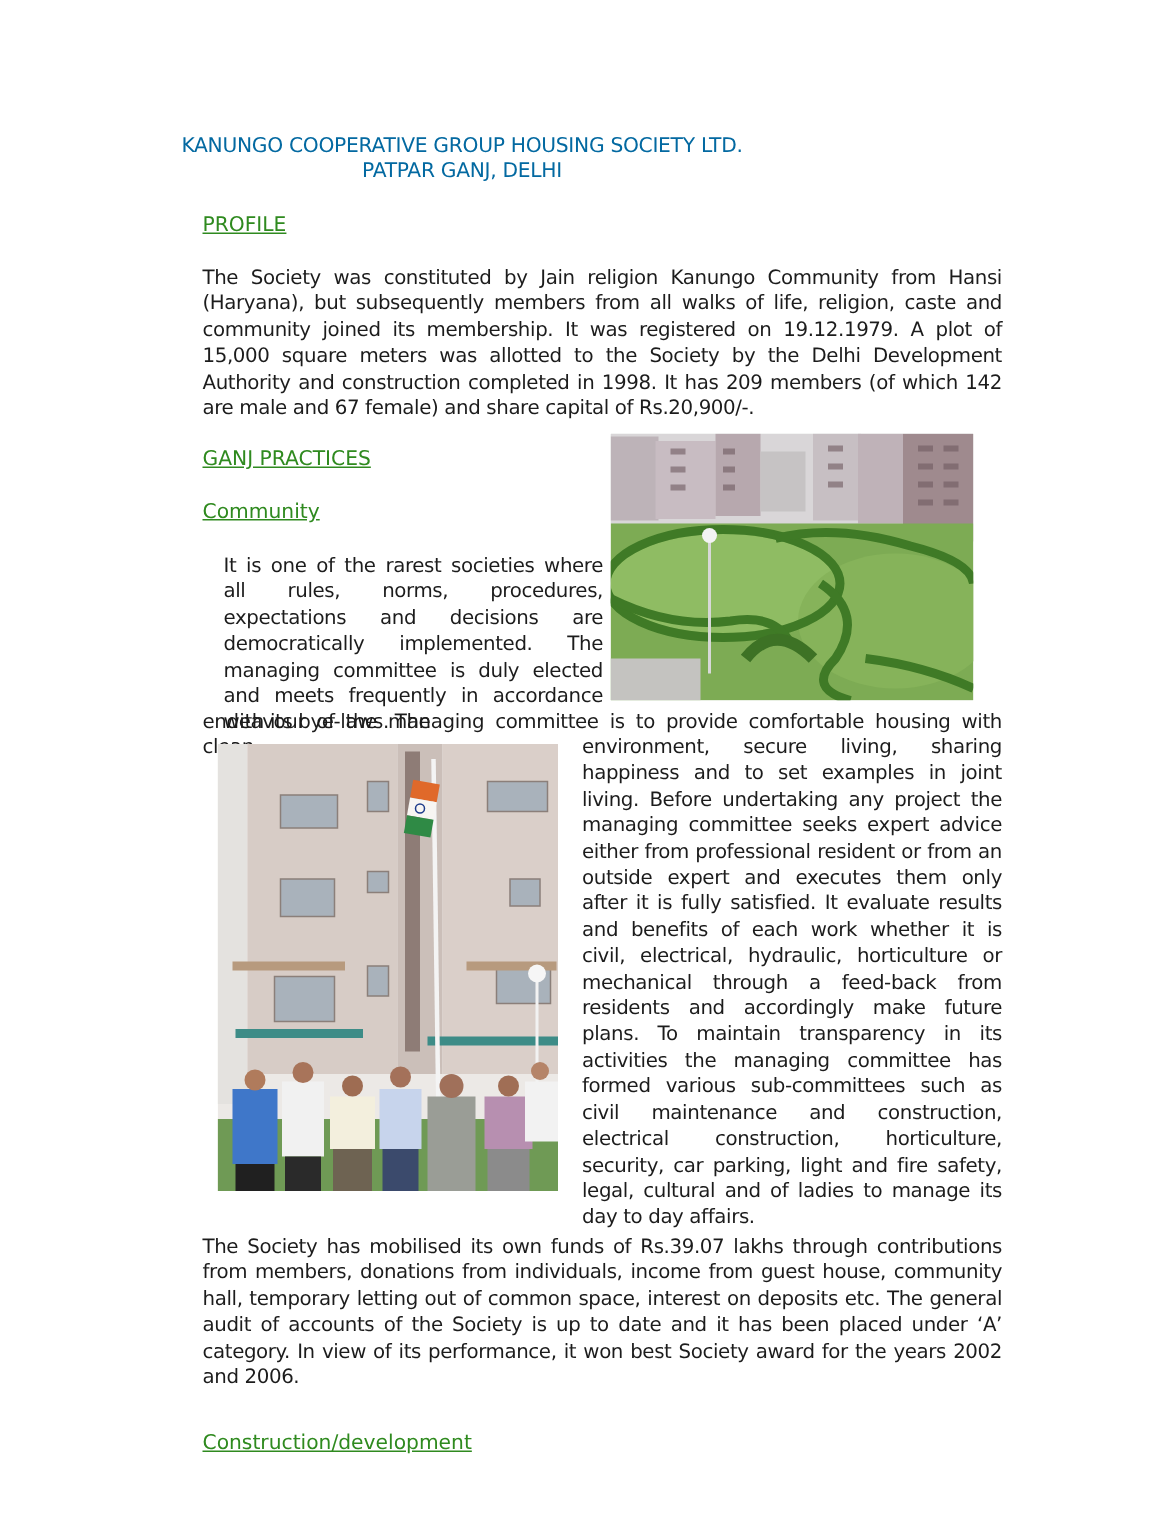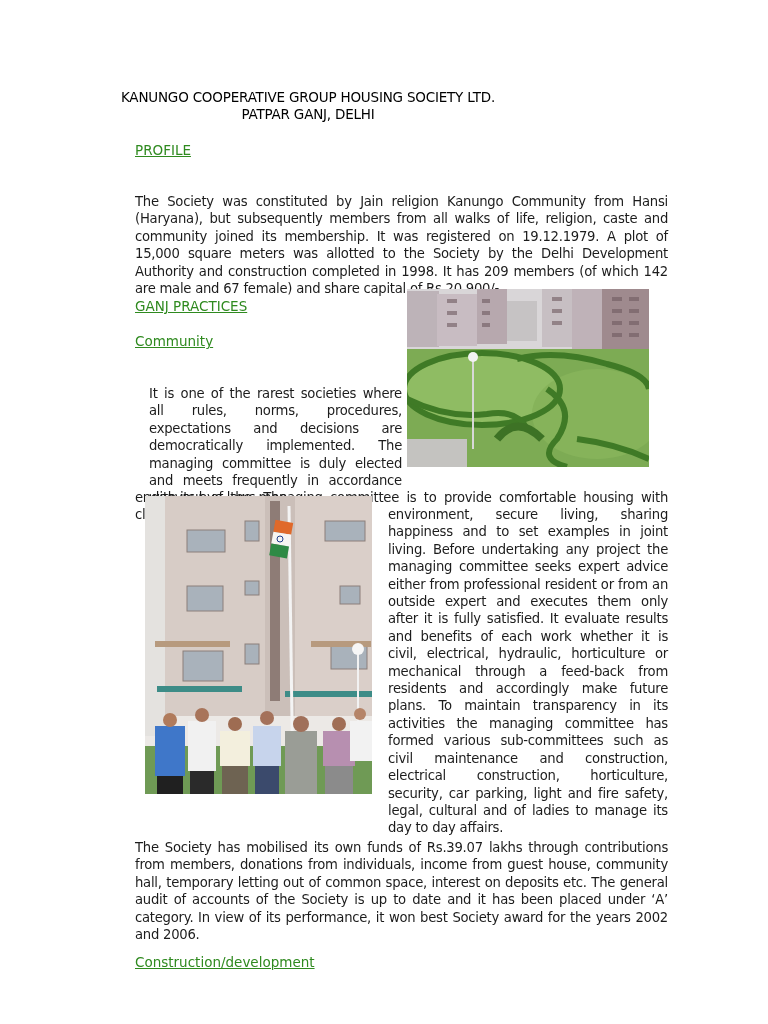--- a/index.html
+++ b/index.html
@@ -1,23 +1,23 @@
 <!DOCTYPE html>
 <html><head>
 <meta charset="utf-8">
 <style>
   html, body { margin: 0; padding: 0; background: #ffffff; }
   body { width: 768px; height: 1024px; position: relative; overflow: hidden;
          font-family: "DejaVu Sans", sans-serif; color: #1a1a1a; }
   .page { position: absolute; left: 0; top: 0; width: 768px; height: 1024px; }
   .title { position: absolute; left: 0; width: 616px; text-align: center;
-           color: #000000; font-size: 13.5px; line-height: 17px; letter-spacing: -0.2px; }
+           color: #0369a1; font-size: 13.5px; line-height: 17px; letter-spacing: -0.2px; }
   .heading { position: absolute; left: 135px; color: #2f8a1f; font-size: 13.5px; line-height: 17px; text-decoration: underline; }
   .para { position: absolute; font-size: 13.2px; line-height: 17.4px; text-align: justify;
-          text-align-last: left; color: #1c1c1c; letter-spacing: -0.25px; margin-top: 16px; }
+          text-align-last: left; color: #1c1c1c; letter-spacing: -0.25px; }
   .photo { position: absolute; overflow: hidden; }
   .photo svg { display: block; }
 </style>
 </head>
 <body>
 
 <div class="page">
 
   <div class="title" style="top:89px;">KANUNGO COOPERATIVE GROUP HOUSING SOCIETY LTD.</div>
   <div class="title" style="top:106px;text-align:center;">PATPAR GANJ, DELHI</div>

